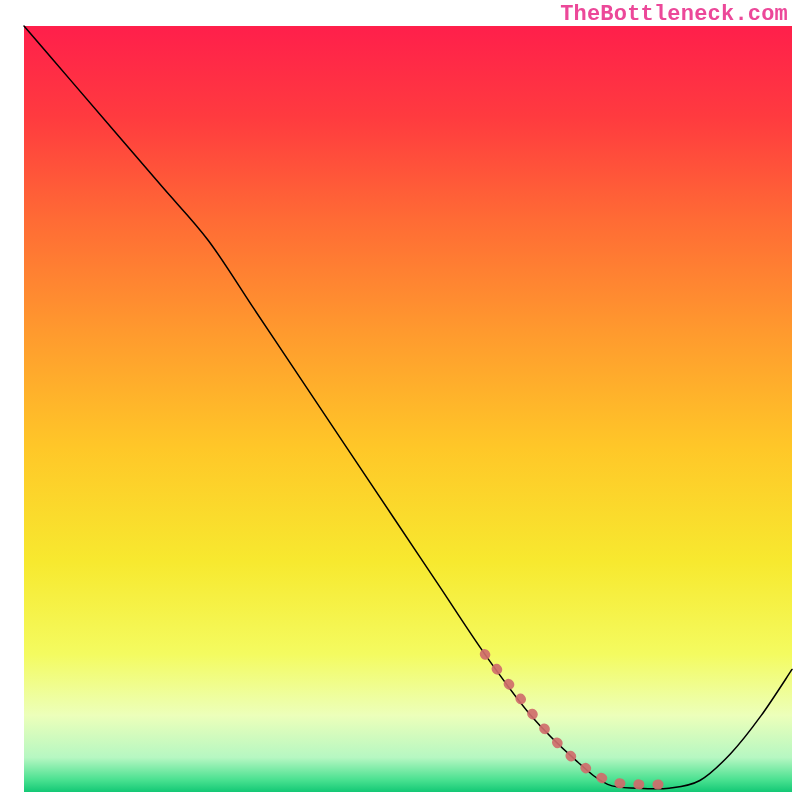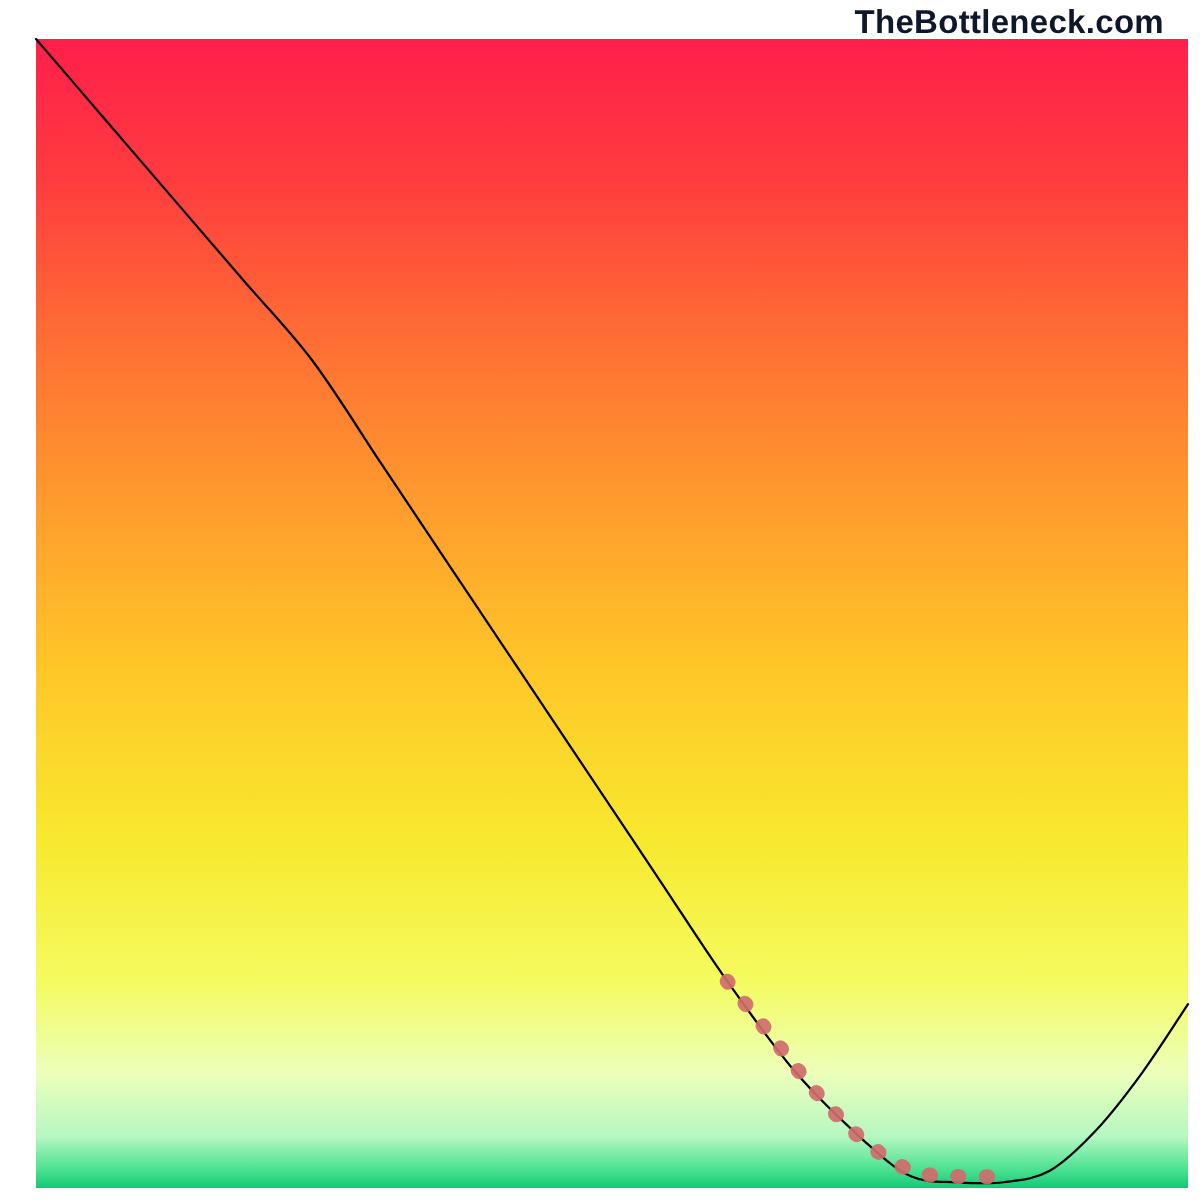--- a/index.html
+++ b/index.html
@@ -12,26 +12,27 @@
     font-family: Arial, Helvetica, sans-serif;
   }
   .chart-container {
     position: relative;
     width: 800px;
     height: 800px;
   }
   .watermark {
     position: absolute;
     top: 2px;
-    right: 24px;
+    right: 12px;
     font-size: 22px;
     font-weight: bold;
-    color: #0f172a;
+    color: #ec4899;
     letter-spacing: 0.2px;
     z-index: 10;
+    font-family: Liberation Mono, monospace;
   }
   svg {
     display: block;
   }
 </style>
 </head>
 <body>
 
 <div class="chart-container">
 

